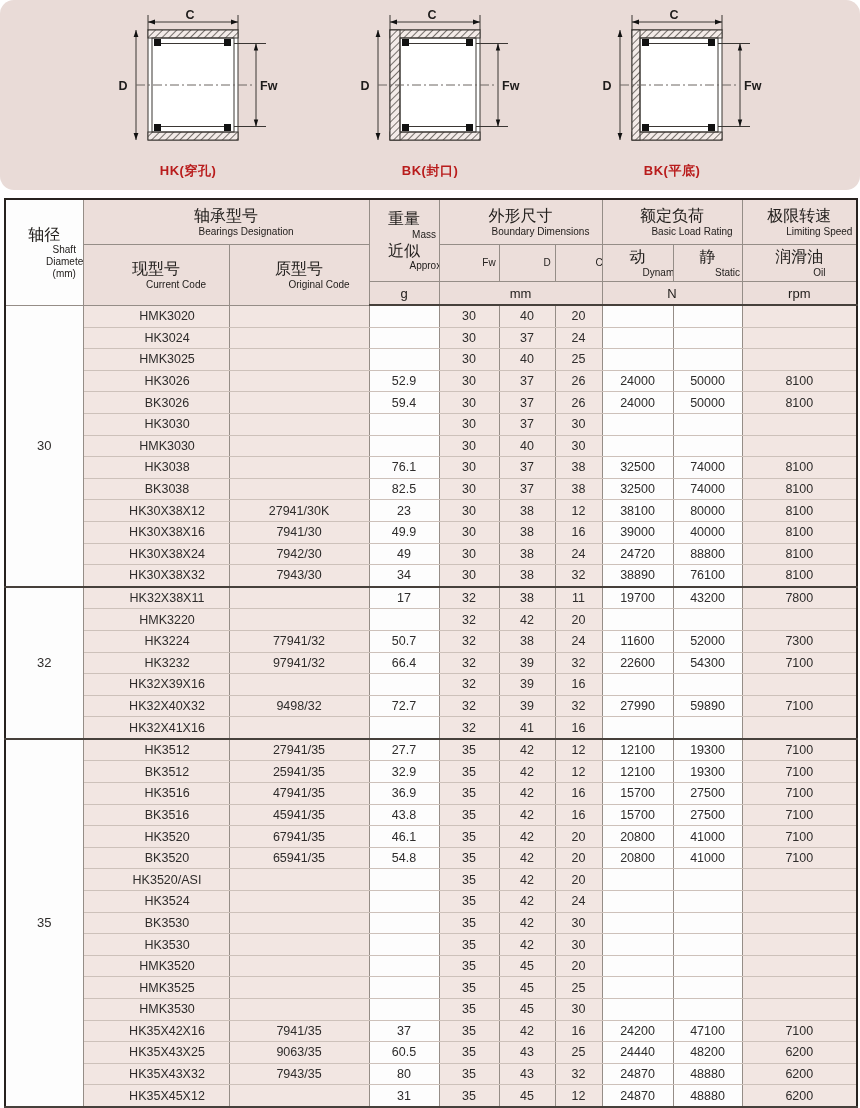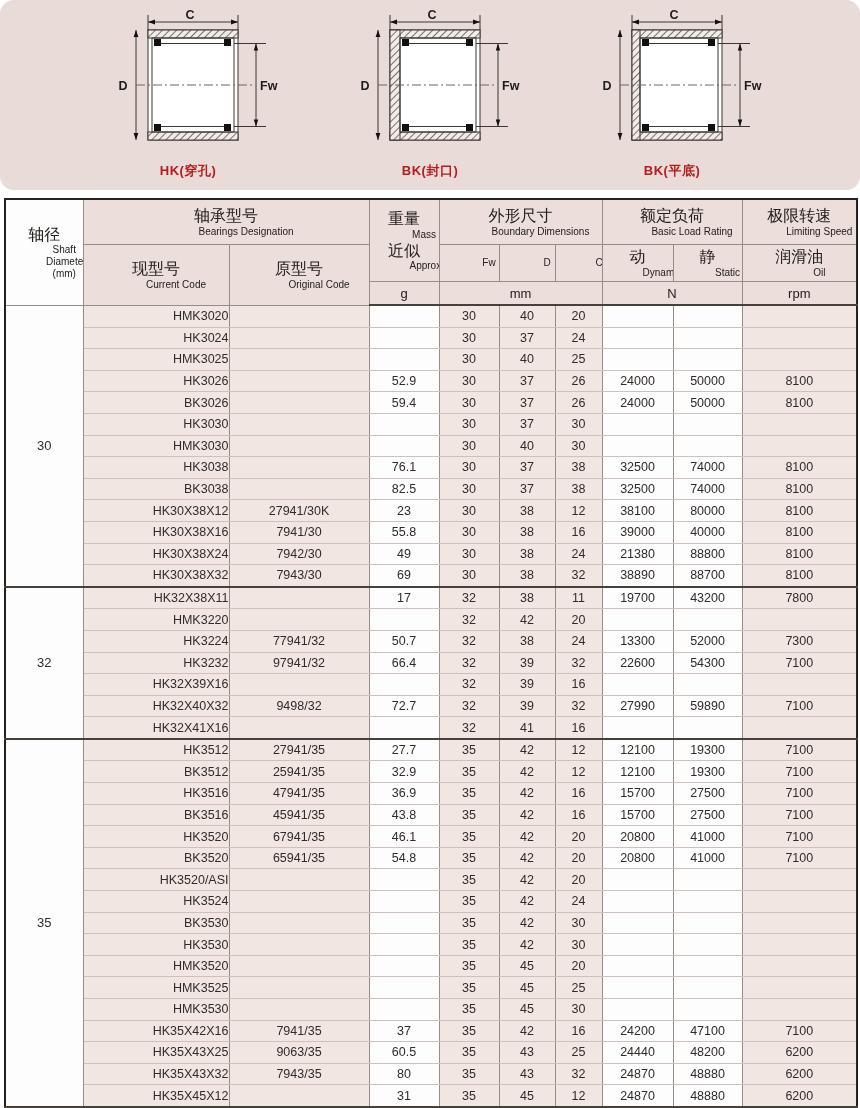--- a/index.html
+++ b/index.html
@@ -26,21 +26,21 @@
            border-top:1px solid #958d87;border-bottom:1px solid #958d87;}
   thead .cn{font-size:16px;line-height:1.22;}
   thead .en{font-size:10px;line-height:1.18;padding-left:40px;}
   tr.h1 th{height:44px;}
   tr.h2 th{height:36px;}
   tr.h3 th{height:22px;font-size:13px;}
   thead tr.h3 th{border-bottom:2px solid #46403b;}
 
   tbody td{height:20.6px;font-size:12.5px;color:#2e2c2b;
            border-top:1px solid #cdc1ba;border-bottom:1px solid #cdc1ba;}
-  tbody td.c-cur{text-align:right;padding-left:22px;}
+  tbody td.c-cur{text-align:center;padding-left:22px;}
   .c-cur,.c-org,.c-fw,.c-d,.c-c,.c-rpm{background:#f2e6e2;}
   .c-dia,.c-mass,.c-dyn,.c-sta{background:#fdfdfd;}
   td.c-dia{font-size:13px;}
   tr.group-start td{border-top:2px solid #46403b;margin-top:14px;}
 </style>
 </head>
 <body>
 
 <svg class="defs-holder" aria-hidden="true">
   <defs>
@@ -357,48 +357,48 @@
         <td class="c-fw">30</td>
         <td class="c-d">38</td>
         <td class="c-c">12</td>
         <td class="c-dyn">38100</td>
         <td class="c-sta">80000</td>
         <td class="c-rpm">8100</td>
       </tr>
       <tr>
         <td class="c-cur">HK30X38X16</td>
         <td class="c-org">7941/30</td>
-        <td class="c-mass">55.8</td>
+        <td class="c-mass">49.9</td>
         <td class="c-fw">30</td>
         <td class="c-d">38</td>
         <td class="c-c">16</td>
         <td class="c-dyn">39000</td>
         <td class="c-sta">40000</td>
         <td class="c-rpm">8100</td>
       </tr>
       <tr>
         <td class="c-cur">HK30X38X24</td>
         <td class="c-org">7942/30</td>
         <td class="c-mass">49</td>
         <td class="c-fw">30</td>
         <td class="c-d">38</td>
         <td class="c-c">24</td>
-        <td class="c-dyn">21380</td>
+        <td class="c-dyn">24720</td>
         <td class="c-sta">88800</td>
         <td class="c-rpm">8100</td>
       </tr>
       <tr>
         <td class="c-cur">HK30X38X32</td>
         <td class="c-org">7943/30</td>
-        <td class="c-mass">69</td>
+        <td class="c-mass">34</td>
         <td class="c-fw">30</td>
         <td class="c-d">38</td>
         <td class="c-c">32</td>
         <td class="c-dyn">38890</td>
-        <td class="c-sta">88700</td>
+        <td class="c-sta">76100</td>
         <td class="c-rpm">8100</td>
       </tr>
       <tr class="group-start">
         <td class="c-dia" rowspan="7">32</td>
         <td class="c-cur">HK32X38X11</td>
         <td class="c-org"></td>
         <td class="c-mass">17</td>
         <td class="c-fw">32</td>
         <td class="c-d">38</td>
         <td class="c-c">11</td>
@@ -417,21 +417,21 @@
         <td class="c-sta"></td>
         <td class="c-rpm"></td>
       </tr>
       <tr>
         <td class="c-cur">HK3224</td>
         <td class="c-org">77941/32</td>
         <td class="c-mass">50.7</td>
         <td class="c-fw">32</td>
         <td class="c-d">38</td>
         <td class="c-c">24</td>
-        <td class="c-dyn">13300</td>
+        <td class="c-dyn">11600</td>
         <td class="c-sta">52000</td>
         <td class="c-rpm">7300</td>
       </tr>
       <tr>
         <td class="c-cur">HK3232</td>
         <td class="c-org">97941/32</td>
         <td class="c-mass">66.4</td>
         <td class="c-fw">32</td>
         <td class="c-d">39</td>
         <td class="c-c">32</td>

